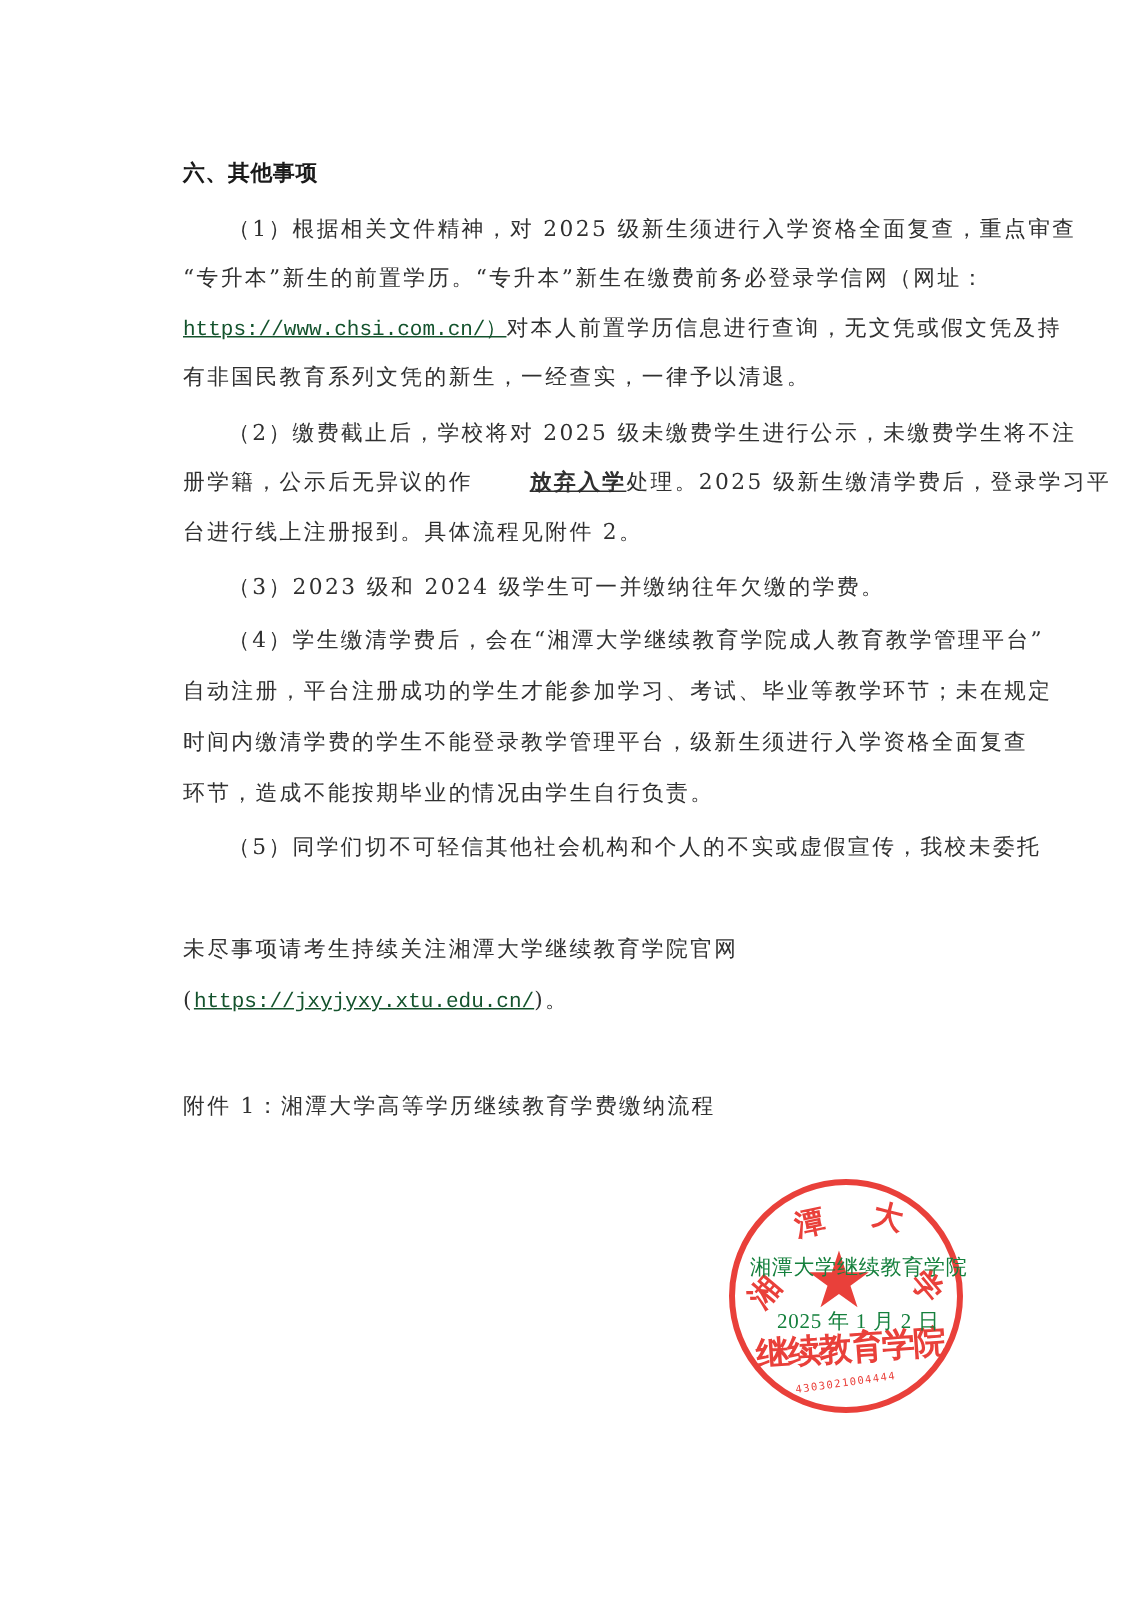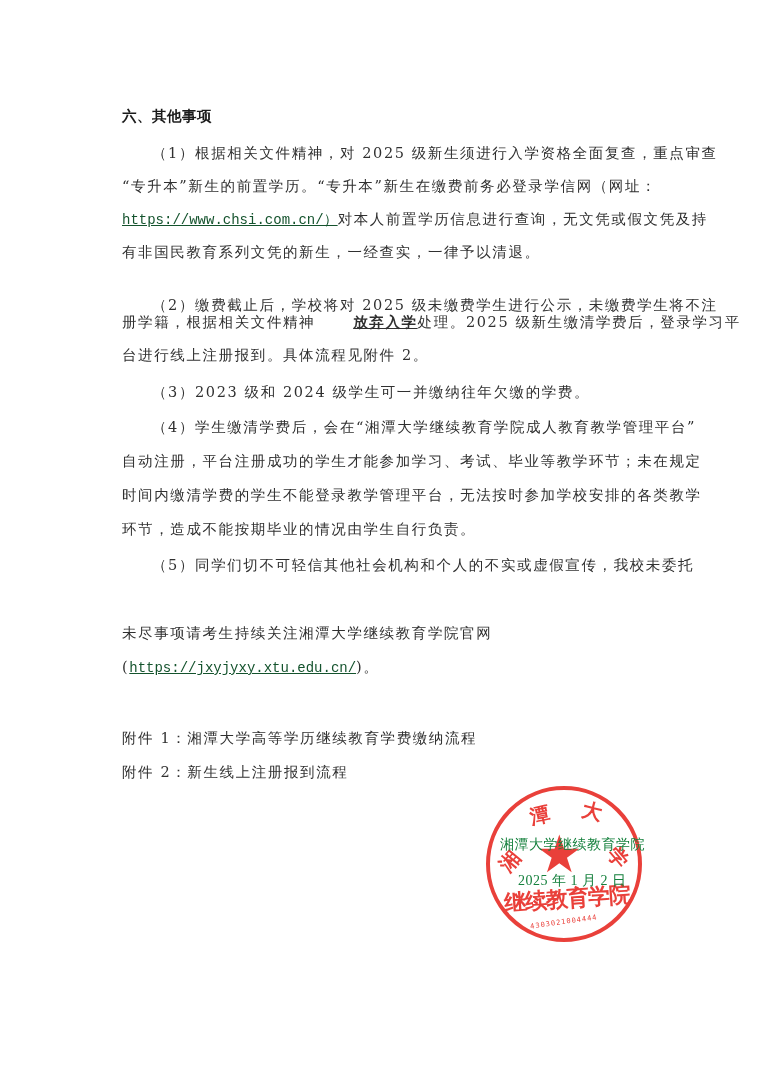--- a/index.html
+++ b/index.html
@@ -45,41 +45,40 @@
 
   <div class="line heading" style="top:107px;">六、其他事项</div>
 
   <div class="line indent" style="top:144px;">（1）根据相关文件精神，对 2025 级新生须进行入学资格全面复查，重点审查</div>
   <div class="line" style="top:177px;">“专升本”新生的前置学历。“专升本”新生在缴费前务必登录学信网（网址：</div>
   <div class="line" style="top:210px;">
     <span class="link">https://www.chsi.com.cn/）</span><span>对本人前置学历信息进行查询，无文凭或假文凭及持</span>
   </div>
   <div class="line" style="top:243px;">有非国民教育系列文凭的新生，一经查实，一律予以清退。</div>
 
-  <div class="line indent" style="top:280px;margin-top:16px;">（2）缴费截止后，学校将对 2025 级未缴费学生进行公示，未缴费学生将不注</div>
+  <div class="line indent" style="top:280px;">（2）缴费截止后，学校将对 2025 级未缴费学生进行公示，未缴费学生将不注</div>
   <div class="line" style="top:313px;">
-    <span>册学籍，根据相关文件精神</span><span class="bold-u">放弃入学</span><span>处理。2025 级新生缴清学费后，登录学习平</span>
+    <span>册学籍，公示后无异议的作</span><span class="bold-u">放弃入学</span><span>处理。2025 级新生缴清学费后，登录学习平</span>
   </div>
   <div class="line" style="top:346px;">台进行线上注册报到。具体流程见附件 2。</div>
 
   <div class="line indent" style="top:383px;">（3）2023 级和 2024 级学生可一并缴纳往年欠缴的学费。</div>
 
   <div class="line indent" style="top:418px;">（4）学生缴清学费后，会在“湘潭大学继续教育学院成人教育教学管理平台”</div>
   <div class="line" style="top:452px;">自动注册，平台注册成功的学生才能参加学习、考试、毕业等教学环节；未在规定</div>
-  <div class="line" style="top:486px;">时间内缴清学费的学生不能登录教学管理平台，无法按时参加学校安排的各类教学</div>
+  <div class="line" style="top:486px;">时间内缴清学费的学生不能登录教学管理平台，级新生须进行入学资格全面复查</div>
   <div class="line" style="top:520px;">环节，造成不能按期毕业的情况由学生自行负责。</div>
 
   <div class="line indent" style="top:556px;">（5）同学们切不可轻信其他社会机构和个人的不实或虚假宣传，我校未委托</div>
   <div class="line" style="top:624px;">未尽事项请考生持续关注湘潭大学继续教育学院官网</div>
   <div class="line" style="top:658px;">
     <span>(</span><span class="link">https://jxyjyxy.xtu.edu.cn/</span><span>)。</span>
   </div>
 
   <div class="line" style="top:729px;">附件 1：湘潭大学高等学历继续教育学费缴纳流程</div>
-  <div class="line" style="top:763px;">附件 2：新生线上注册报到流程</div>
 
   <div class="stamp">
     <span class="stamp-top" style="left:40px; top:12px; transform:rotate(-12deg);">潭</span>
     <span class="stamp-top" style="left:92px; top:8px; transform:rotate(14deg);">大</span>
     <span class="stamp-top" style="left:10px; top:58px; transform:rotate(-50deg);">湘</span>
     <span class="stamp-top" style="left:118px; top:54px; transform:rotate(50deg);">学</span>
     <span class="stamp-star">★</span>
     <span class="stamp-bottom">继续教育学院</span>
     <span class="stamp-code">4303021004444</span>
   </div>

